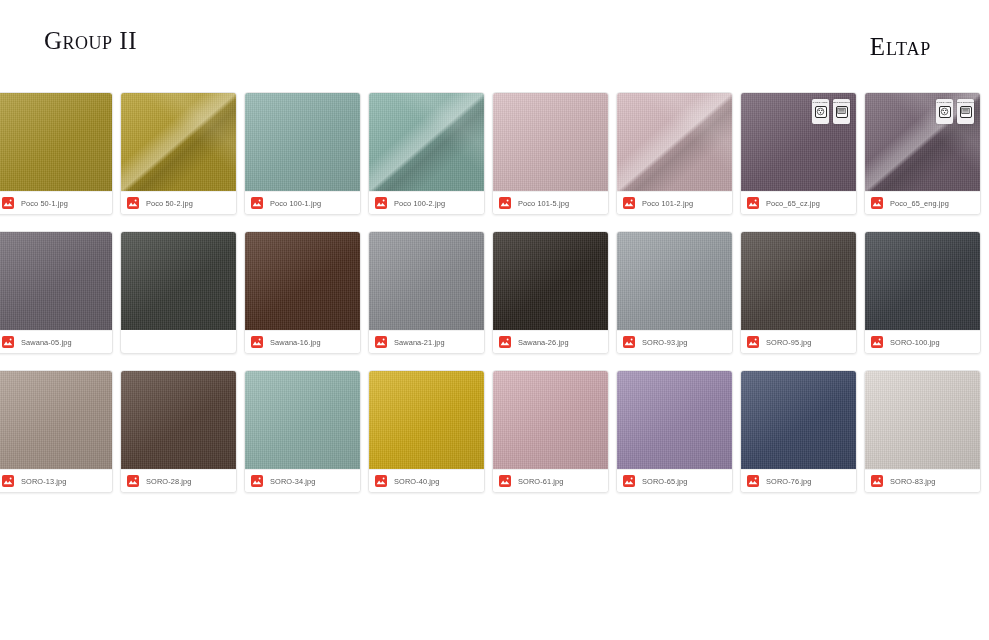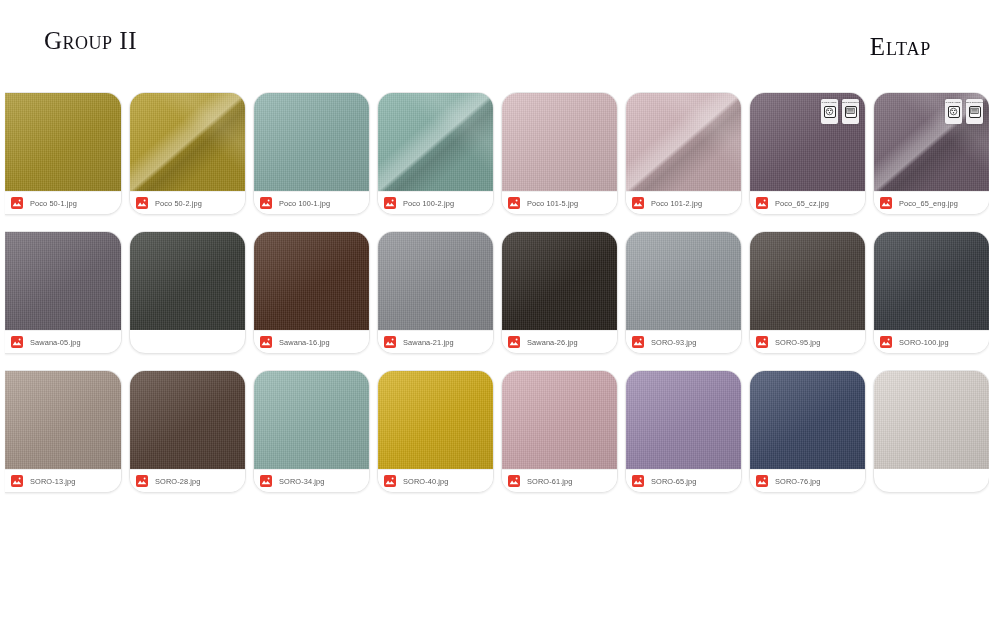--- a/index.html
+++ b/index.html
@@ -57,29 +57,29 @@
     position: absolute;
     left: 0;
     top: 92px;
     width: 989px;
   }
 
   .row {
     display: flex;
     gap: 7px;
     margin-bottom: 16px;
-    padding-left: 9px;
+    padding-left: 0;
   }
 
   .card {
     width: 117px;
     flex: 0 0 117px;
     background: #ffffff;
     border: 1px solid #e6e6e6;
-    border-radius: 16px;
+    border-radius: 4px;
     box-shadow: 0 1px 2px rgba(0,0,0,0.07);
     overflow: hidden;
   }
   
   .row .card:first-child {
     margin-left: -4px;
     border-left: none;
     border-top-left-radius: 0;
     border-bottom-left-radius: 0;
   }
@@ -555,17 +555,26 @@
               <svg width="12" height="12" viewBox="0 0 12 12">
                 <path d="M1.6 9.2 L4.1 5.6 L5.9 8.0 L7.5 6.1 L10.4 9.2 Z" fill="#ffffff"></path>
                 <circle cx="8.6" cy="3.5" r="0.95" fill="#ffffff"></circle>
               </svg>
             </span>
             <span class="file-name">SORO-76.jpg</span>
           </div>
         </div>
         <div class="card">
           <div class="swatch" style="background: rgb(222, 215, 210);"></div>
+          <div class="label-bar">
+            <span class="file-icon">
+              <svg width="12" height="12" viewBox="0 0 12 12">
+                <path d="M1.6 9.2 L4.1 5.6 L5.9 8.0 L7.5 6.1 L10.4 9.2 Z" fill="#ffffff"></path>
+                <circle cx="8.6" cy="3.5" r="0.95" fill="#ffffff"></circle>
+              </svg>
+            </span>
+            <span class="file-name">SORO-83.jpg</span>
+          </div>
         </div>
       </div>
     </div>
 
 </div>
 
 </body></html>

